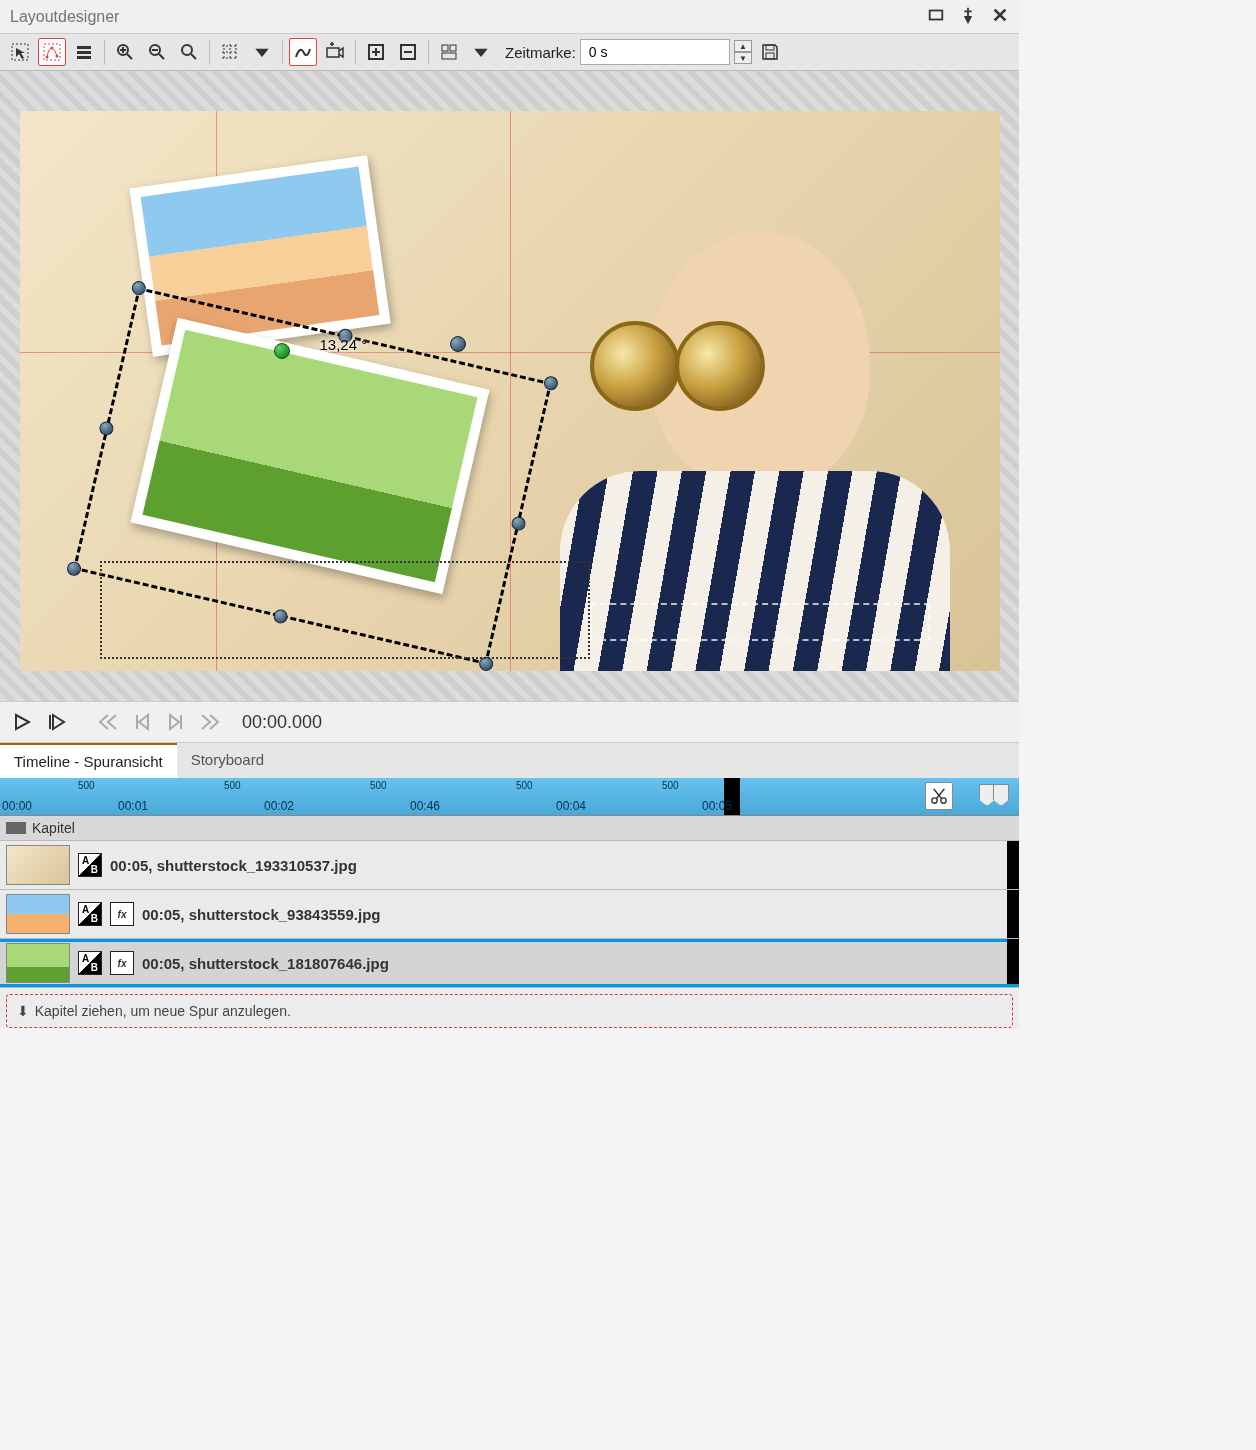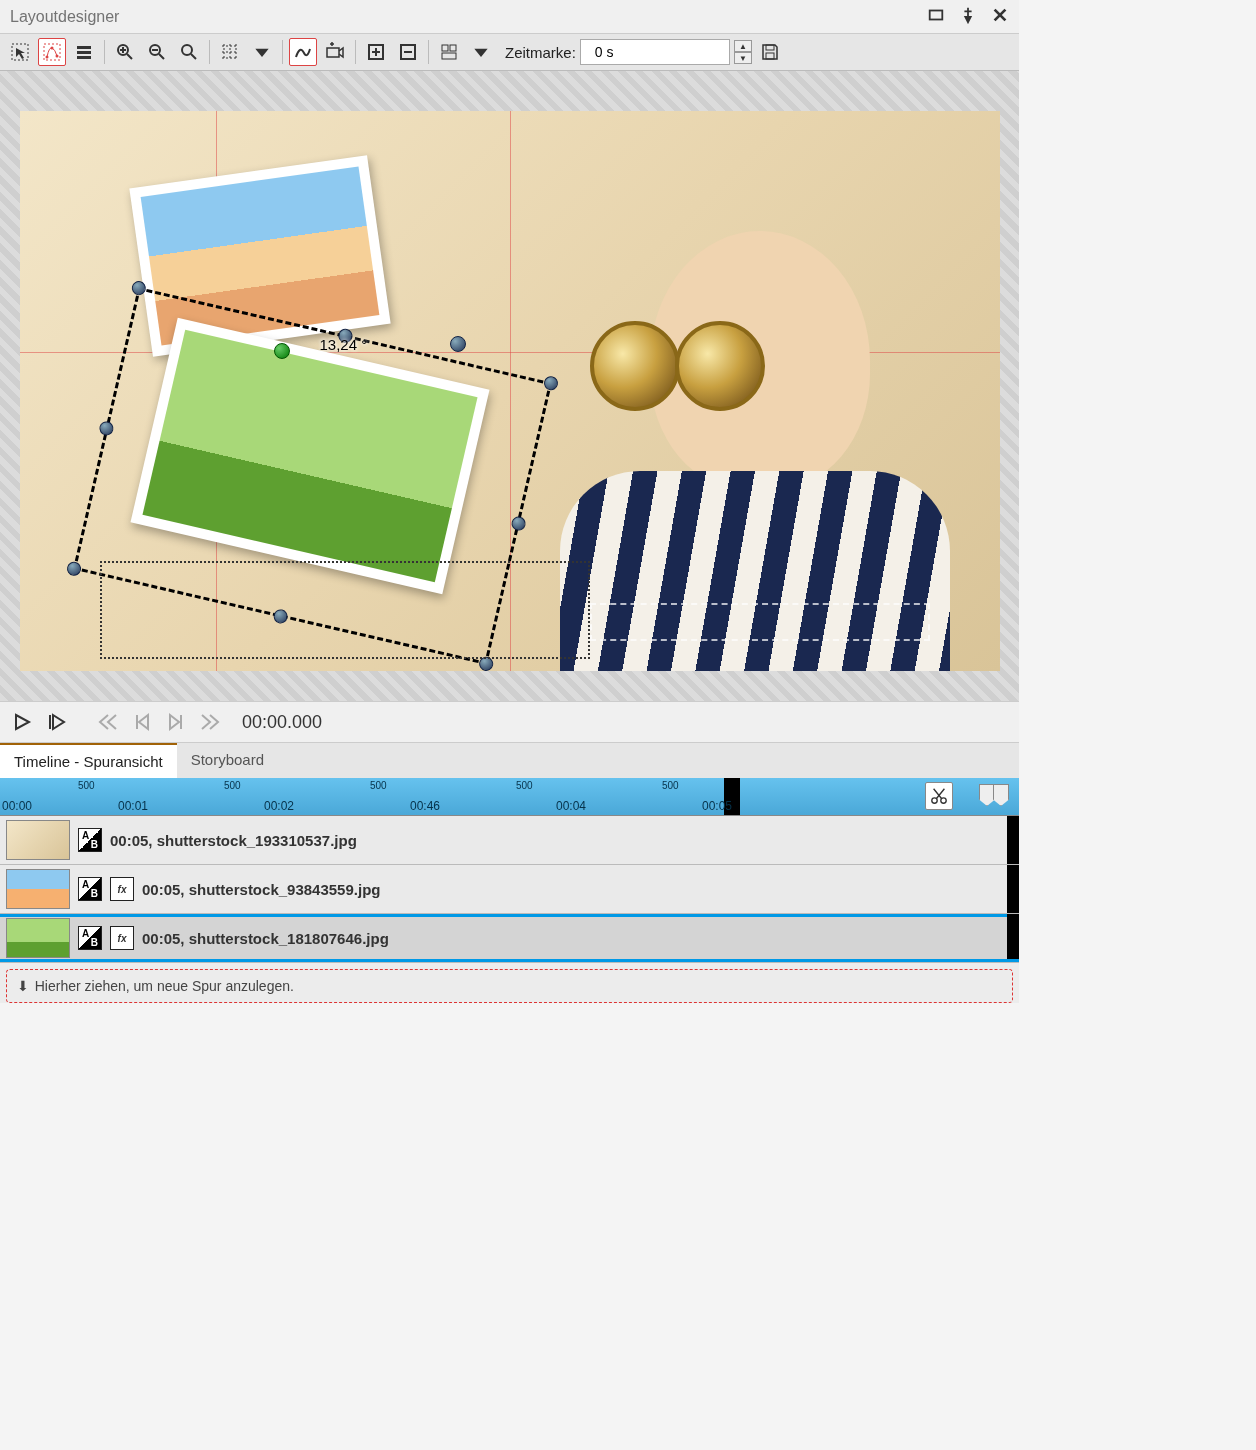--- a/index.html
+++ b/index.html
@@ -8,21 +8,21 @@
   .titlebar { display: flex; align-items: center; justify-content: space-between; padding: 6px 10px; background: #f0f0f0; border-bottom: 1px solid #ccc; }
   .titlebar .title { font-size: 16px; color: #737373; }
   .titlebar .win-controls { display: flex; gap: 14px; }
   .titlebar .win-controls svg { width: 18px; height: 18px; }
   .toolbar { display: flex; align-items: center; gap: 4px; padding: 4px 6px; background: #e6e6e6; border-bottom: 1px solid #bbb; }
   .toolbar .tb-btn { width: 28px; height: 28px; display: flex; align-items: center; justify-content: center; border: 1px solid transparent; border-radius: 2px; cursor: pointer; }
   .toolbar .tb-btn.active { border: 1px solid #d44; background: #fff; }
   .toolbar .tb-btn svg { width: 20px; height: 20px; }
   .toolbar .sep { width: 1px; height: 24px; background: #bbb; margin: 0 2px; }
   .toolbar .label { margin-left: 6px; font-size: 15px; color: #222; }
-  .toolbar .time-input { width: 150px; height: 26px; border: 1px solid #aaa; background: #fff; padding: 2px 14px; font-size: 14px; }
+  .toolbar .time-input { width: 150px; height: 26px; border: 1px solid #aaa; background: #fff; padding: 2px 8px; font-size: 14px; }
   .toolbar .spinner { display: flex; flex-direction: column; }
   .toolbar .spinner div { width: 18px; height: 12px; border: 1px solid #999; display: flex; align-items: center; justify-content: center; font-size: 8px; background: #eee; cursor: pointer; }
   .canvas-area { background: repeating-linear-gradient(45deg, #dcdcdc 0 6px, #cfcfcf 6px 12px); padding: 40px 0 30px 0; display:flex; justify-content:center; }
   .canvas { position: relative; width: 980px; height: 560px; background: linear-gradient(135deg, #f3e6c8 0%, #e8d5ae 50%, #d9c498 100%); overflow: hidden; }
   .guide-v { position:absolute; top:0; bottom:0; width:1px; background:#d44; opacity:0.5; }
   .guide-h { position:absolute; left:0; right:0; height:1px; background:#d44; opacity:0.5; }
   .guide-v.g1 { left:20%; } .guide-v.g2 { left:50%; }
   .guide-h.g1 { top:43%; }
   .photo { position:absolute; background:#fff; padding:10px; box-shadow: 2px 4px 10px rgba(0,0,0,0.3); }
   .photo .inner { width:100%; height:100%; }
@@ -314,20 +314,24 @@
     <div class="tlabel" style="left:264px;">00:02</div>
     <div class="small" style="left:370px;">500</div>
     <div class="tlabel" style="left:410px;">00:46</div>
     <div class="small" style="left:516px;">500</div>
     <div class="tlabel" style="left:556px;">00:04</div>
     <div class="small" style="left:662px;">500</div>
     <div class="tlabel" style="left:702px;">00:05</div>
   </div>
 
   <div class="tracks">
+    <div class="chapter">
+      <div class="chip"></div>
+      <span>Kapitel</span>
+    </div>
 
     <div class="track">
       <div class="thumb">
           <div class="t1"></div>
         </div>
       <div class="badge ab">
           <span>A</span>
           <span>B</span>
         </div>
       <span class="clip-label">00:05, shutterstock_193310537.jpg</span>
@@ -355,17 +359,17 @@
           <span>A</span>
           <span>B</span>
         </div>
       <div class="badge fx">fx</div>
       <span class="clip-label">00:05, shutterstock_181807646.jpg</span>
       <div class="edge"></div>
     </div>
 
     <div class="drop-hint">
       <span>⬇</span>
-      <span>Hierher ziehen, um neue Spur anzulegen.</span>
+      <span>Kapitel ziehen, um neue Spur anzulegen.</span>
     </div>
   </div>
 
 </div>
 
 </body></html>

